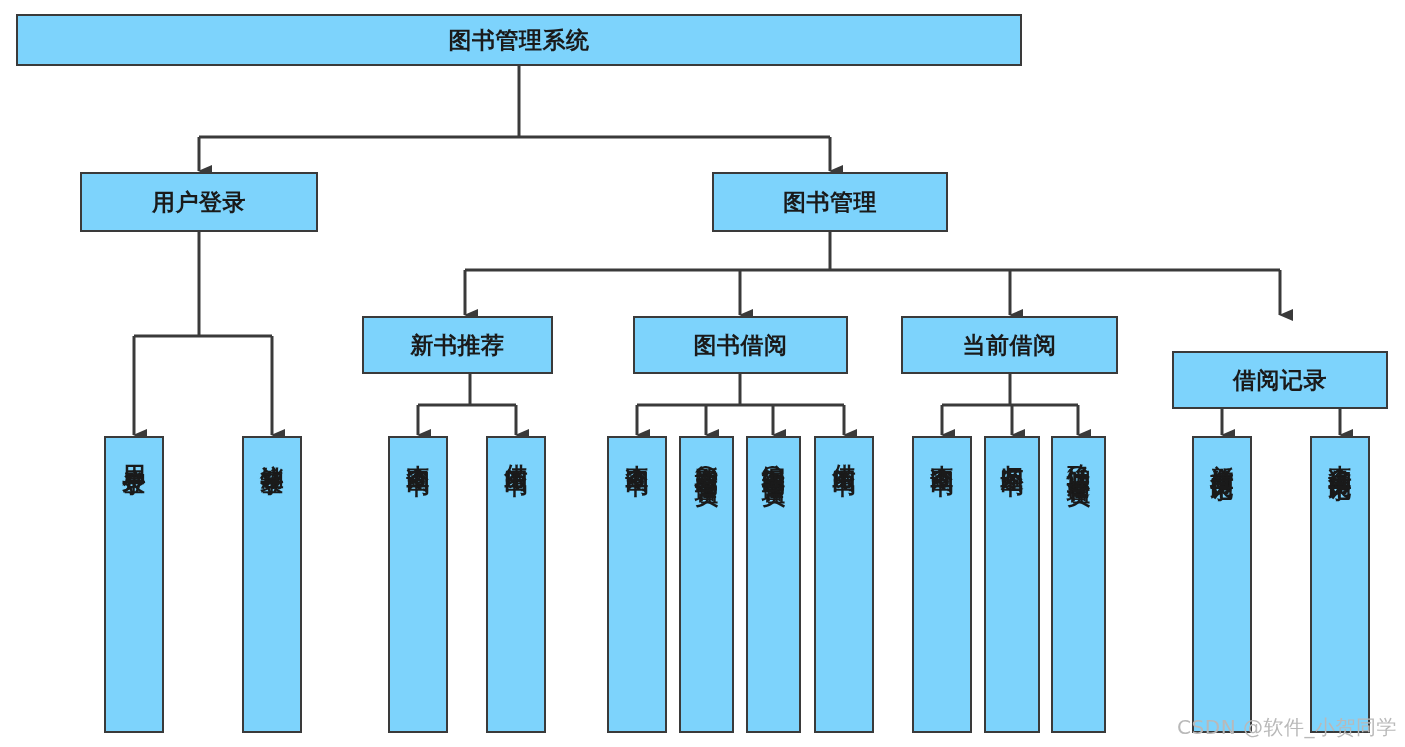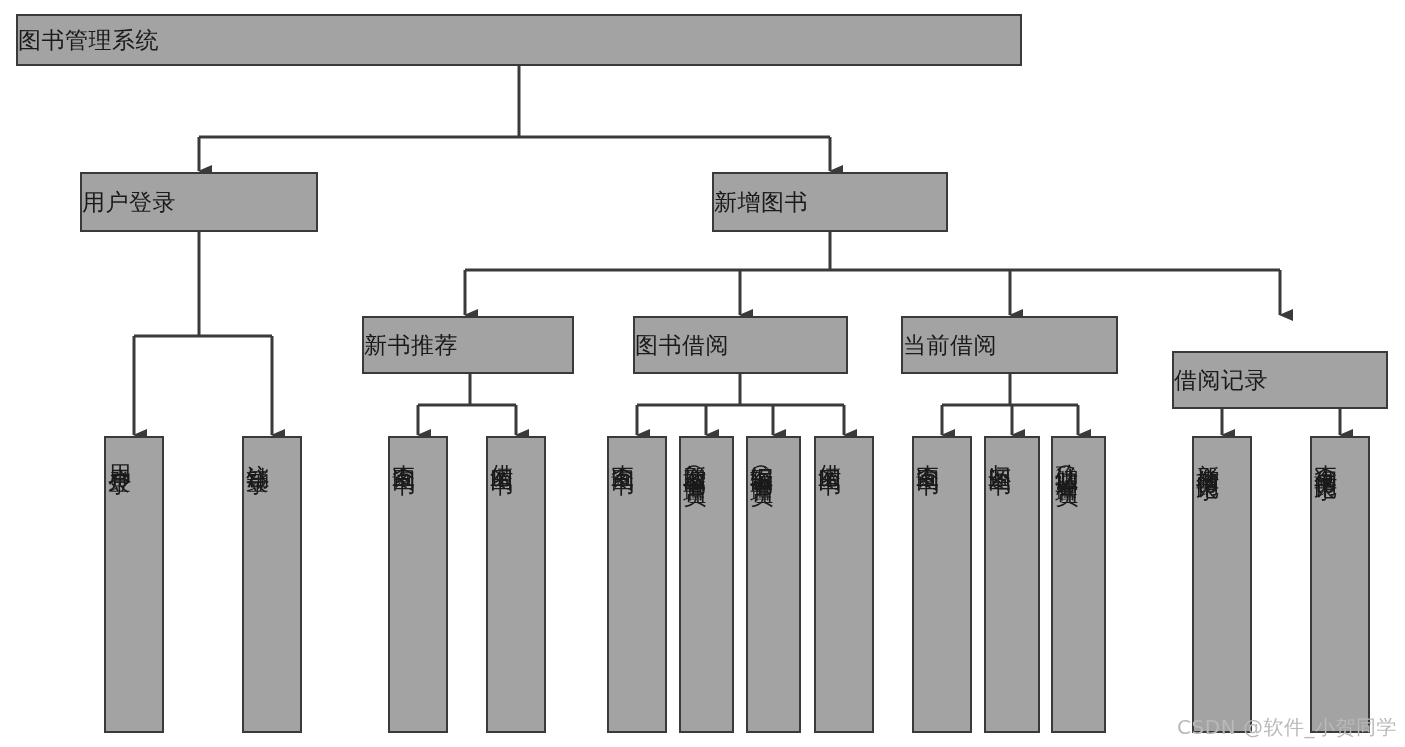--- a/index.html
+++ b/index.html
@@ -21,26 +21,27 @@
     position: absolute;
     left: 0;
     top: 0;
     width: 1405px;
     height: 747px;
     pointer-events: none;
   }
   .node {
     position: absolute;
     box-sizing: border-box;
-    background: #a3a3a3;
+    background: #7dd3fc;
     border: 2px solid #3a3a3a;
     display: flex;
     align-items: center;
-    justify-content: flex-start;
+    justify-content: center;
     color: #1a1a1a;
+    font-weight: bold;
   }
   .node-label {
     display: block;
     text-align: center;
     line-height: 1.05;
     letter-spacing: 0.5px;
   }
   
   .node.horiz .node-label {
     font-size: 23px;
@@ -118,24 +119,24 @@
   </svg>
 
   <div class="node horiz" id="n-root" style="left: 16px; top: 14px; width: 1006px; height: 52px;">
     <span class="node-label">图书管理系统</span>
   </div>
 
   <div class="node horiz" id="n-l2-0" style="left: 80px; top: 172px; width: 238px; height: 60px;">
     <span class="node-label">用户登录</span>
   </div>
   <div class="node horiz" id="n-l2-1" style="left: 712px; top: 172px; width: 236px; height: 60px;">
-    <span class="node-label">新增图书</span>
+    <span class="node-label">图书管理</span>
   </div>
 
-  <div class="node horiz" id="n-l3-0" style="left: 362px; top: 316px; width: 212px; height: 58px;">
+  <div class="node horiz" id="n-l3-0" style="left: 362px; top: 316px; width: 191px; height: 58px;">
     <span class="node-label">新书推荐</span>
   </div>
   <div class="node horiz" id="n-l3-1" style="left: 633px; top: 316px; width: 215px; height: 58px;">
     <span class="node-label">图书借阅</span>
   </div>
   <div class="node horiz" id="n-l3-2" style="left: 901px; top: 316px; width: 217px; height: 58px;">
     <span class="node-label">当前借阅</span>
   </div>
   <div class="node horiz" id="n-l3-3" style="left: 1172px; top: 316px; width: 216px; height: 58px; margin-top: 35px;">
     <span class="node-label">借阅记录</span>

